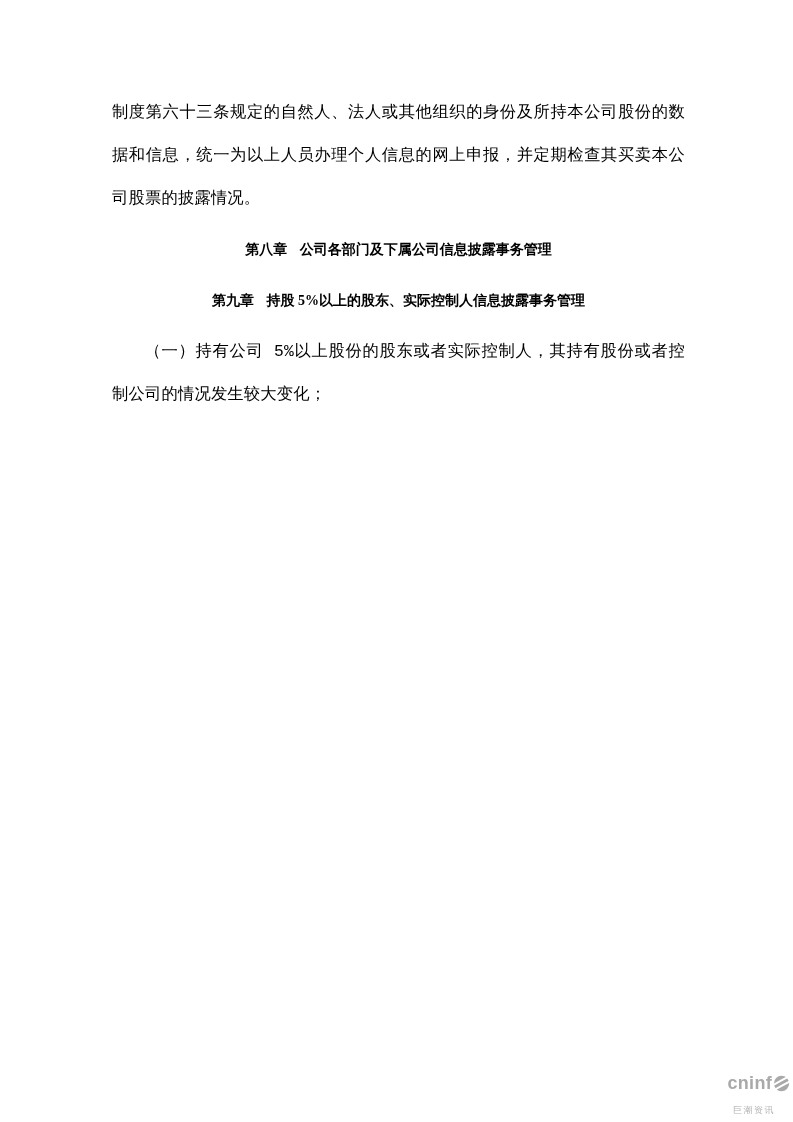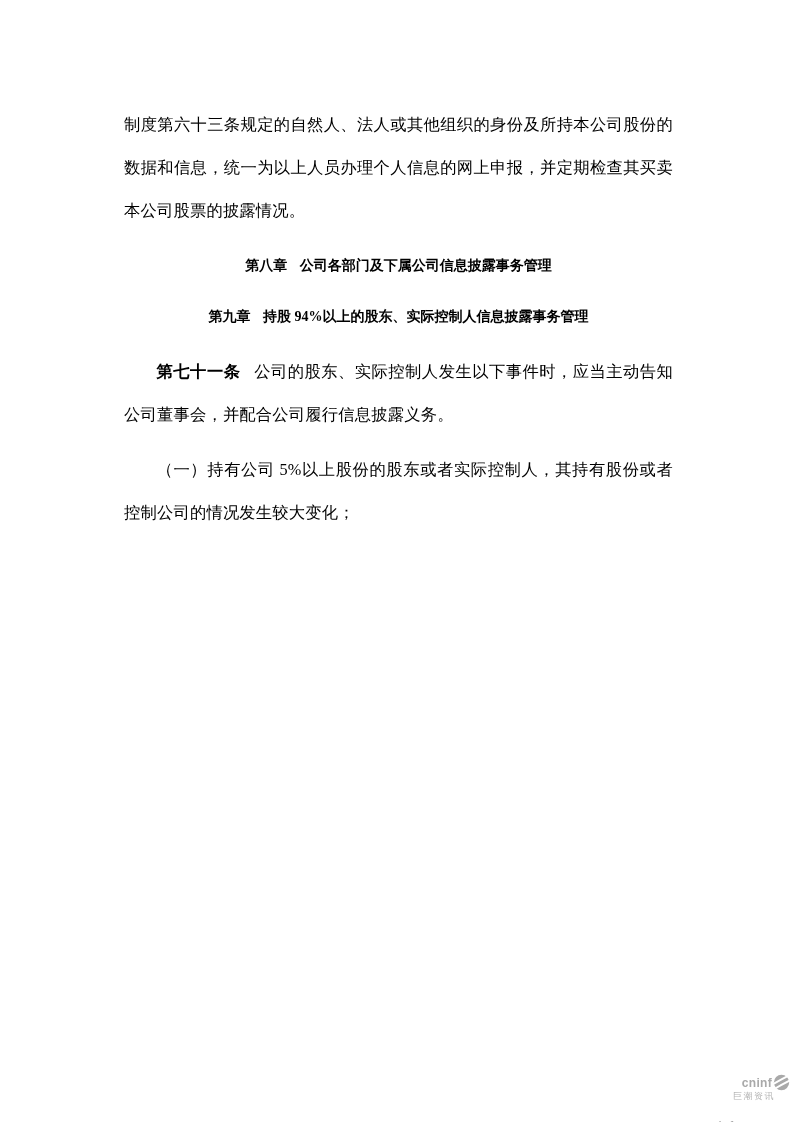--- a/index.html
+++ b/index.html
@@ -10,26 +10,27 @@
     overflow: hidden;
     font-family: "Liberation Serif", "DejaVu Serif", serif;
     color: #000000;
   }
   .page {
     position: absolute;
     top: 91px; left: 112px;
     width: 573px;
   }
   p.body {
-    margin: 12px;
+    margin: 0;
     font-size: 16.3px;
     line-height: 43px;
     text-align: justify;
     text-align-last: left;
     letter-spacing: 0.2px;
+    font-family: Liberation Mono, monospace;
   }
   p.ind { text-indent: 2em; }
   .lead { font-weight: bold; padding-right: 0.85em; }
   h2.chapter {
     margin: 8px 0;
     font-size: 14px;
     line-height: 43px;
     text-align: center;
     font-weight: bold;
   }
@@ -42,31 +43,31 @@
     font-family: "Liberation Sans", "DejaVu Sans", sans-serif;
     line-height: 1;
   }
   .brand-row {
     display: flex;
     align-items: center;
     justify-content: flex-end;
     gap: 1px;
   }
   .brand {
-    font-size: 12px;
+    font-size: 18px;
     font-weight: bold;
     color: #a9a9a9;
     letter-spacing: 0.3px;
   }
   .swirl { width: 17px; height: 17px; display: block; }
   .brand-cn {
     font-size: 9px;
     color: #b3b3b3;
     letter-spacing: 1.5px;
-    margin-top: 1px;
+    margin-top: 14px;
     margin-right: 15px;
   }
   .url {
     font-size: 14px;
     color: #a9a9a9;
     margin-top: 19px;
   }
 </style>
 </head>
 <body>
@@ -76,26 +77,23 @@
   <p class="body">制度第六十三条规定的自然人、法人或其他组织的身份及所持本公司股份的数据和信息，统一为以上人员办理个人信息的网上申报，并定期检查其买卖本公司股票的披露情况。</p>
 
   <h2 class="chapter">
     <span class="ch-num">第八章</span><span>公司各部门及下属公司信息披露事务管理</span>
   </h2>
 
 
 
 
   <h2 class="chapter">
-    <span class="ch-num">第九章</span><span>持股 94%以上的股东、实际控制人信息披露事务管理</span>
+    <span class="ch-num">第九章</span><span>持股 5%以上的股东、实际控制人信息披露事务管理</span>
   </h2>
 
-  <p class="body ind">
-    <span class="lead">第七十一条</span><span>公司的股东、实际控制人发生以下事件时，应当主动告知公司董事会，并配合公司履行信息披露义务。</span>
-  </p>
 
   <p class="body ind">（一）持有公司 5%以上股份的股东或者实际控制人，其持有股份或者控制公司的情况发生较大变化；</p>
 
 </div>
 
 <div class="cninfo-logo">
   <div class="brand-row">
     <span class="brand">cninf</span>
     <svg class="swirl" viewBox="0 0 20 20" xmlns="http://www.w3.org/2000/svg">
       <circle cx="10" cy="10" r="9" fill="#a9a9a9"></circle>

